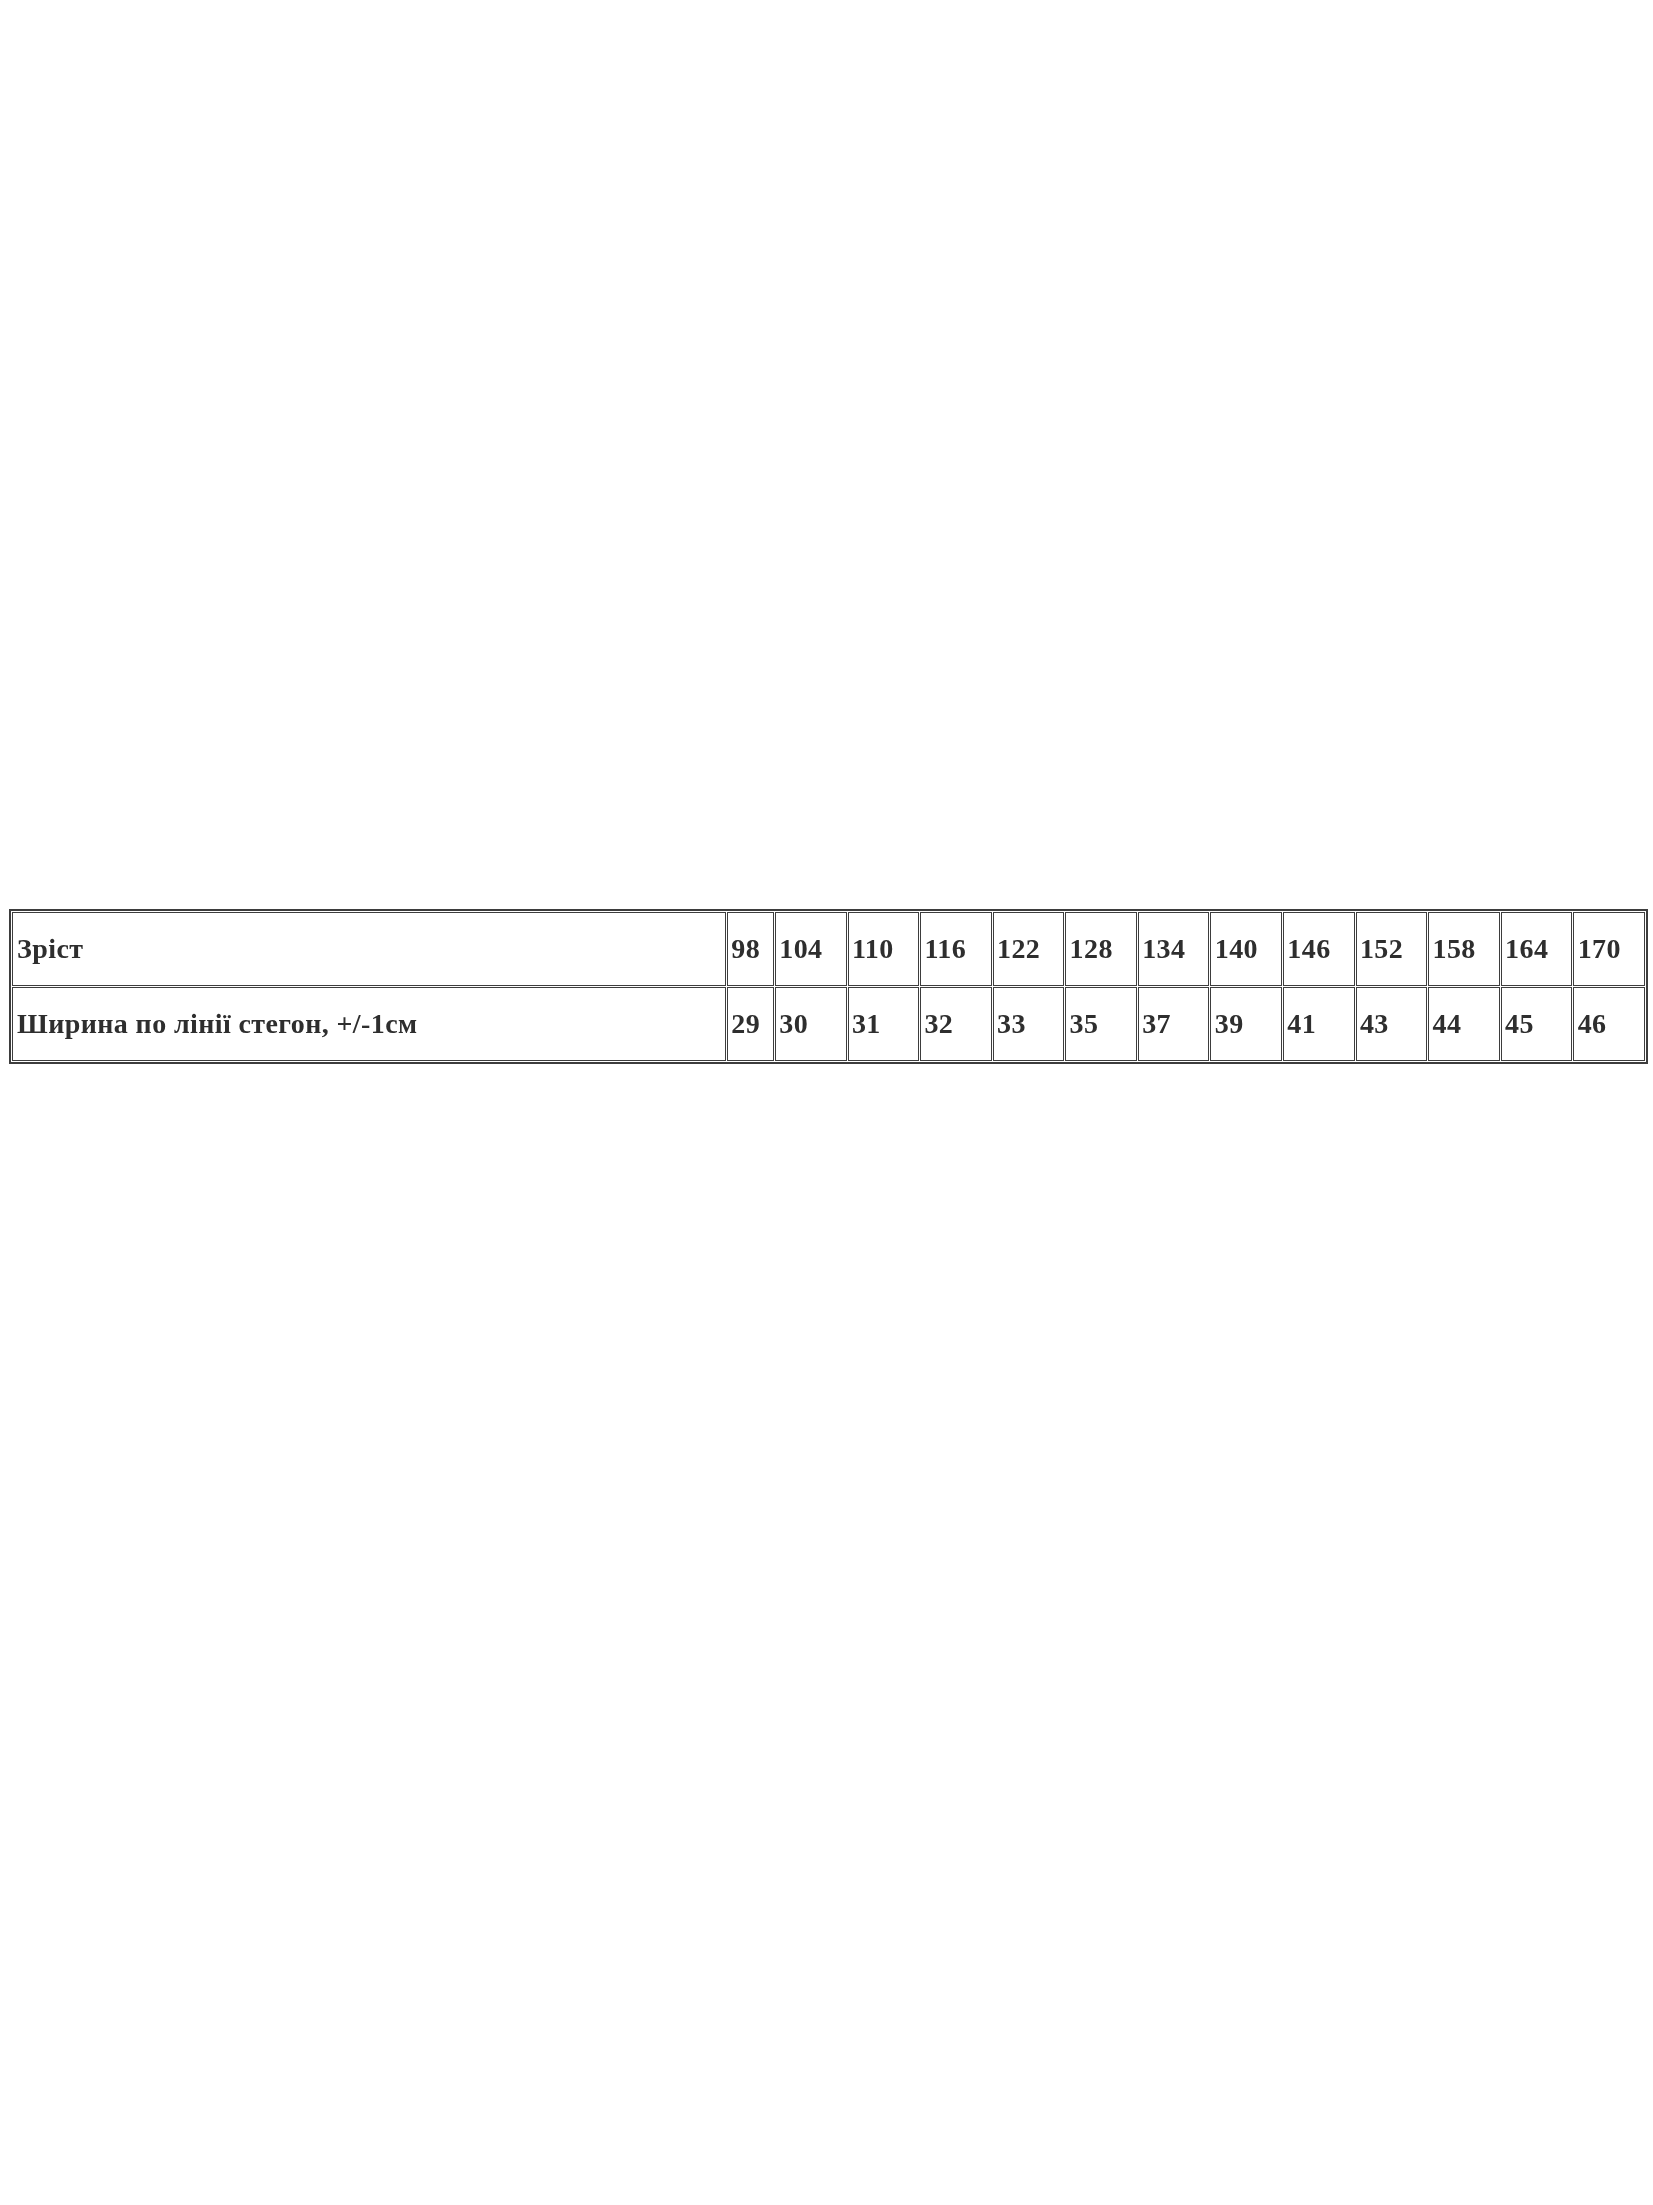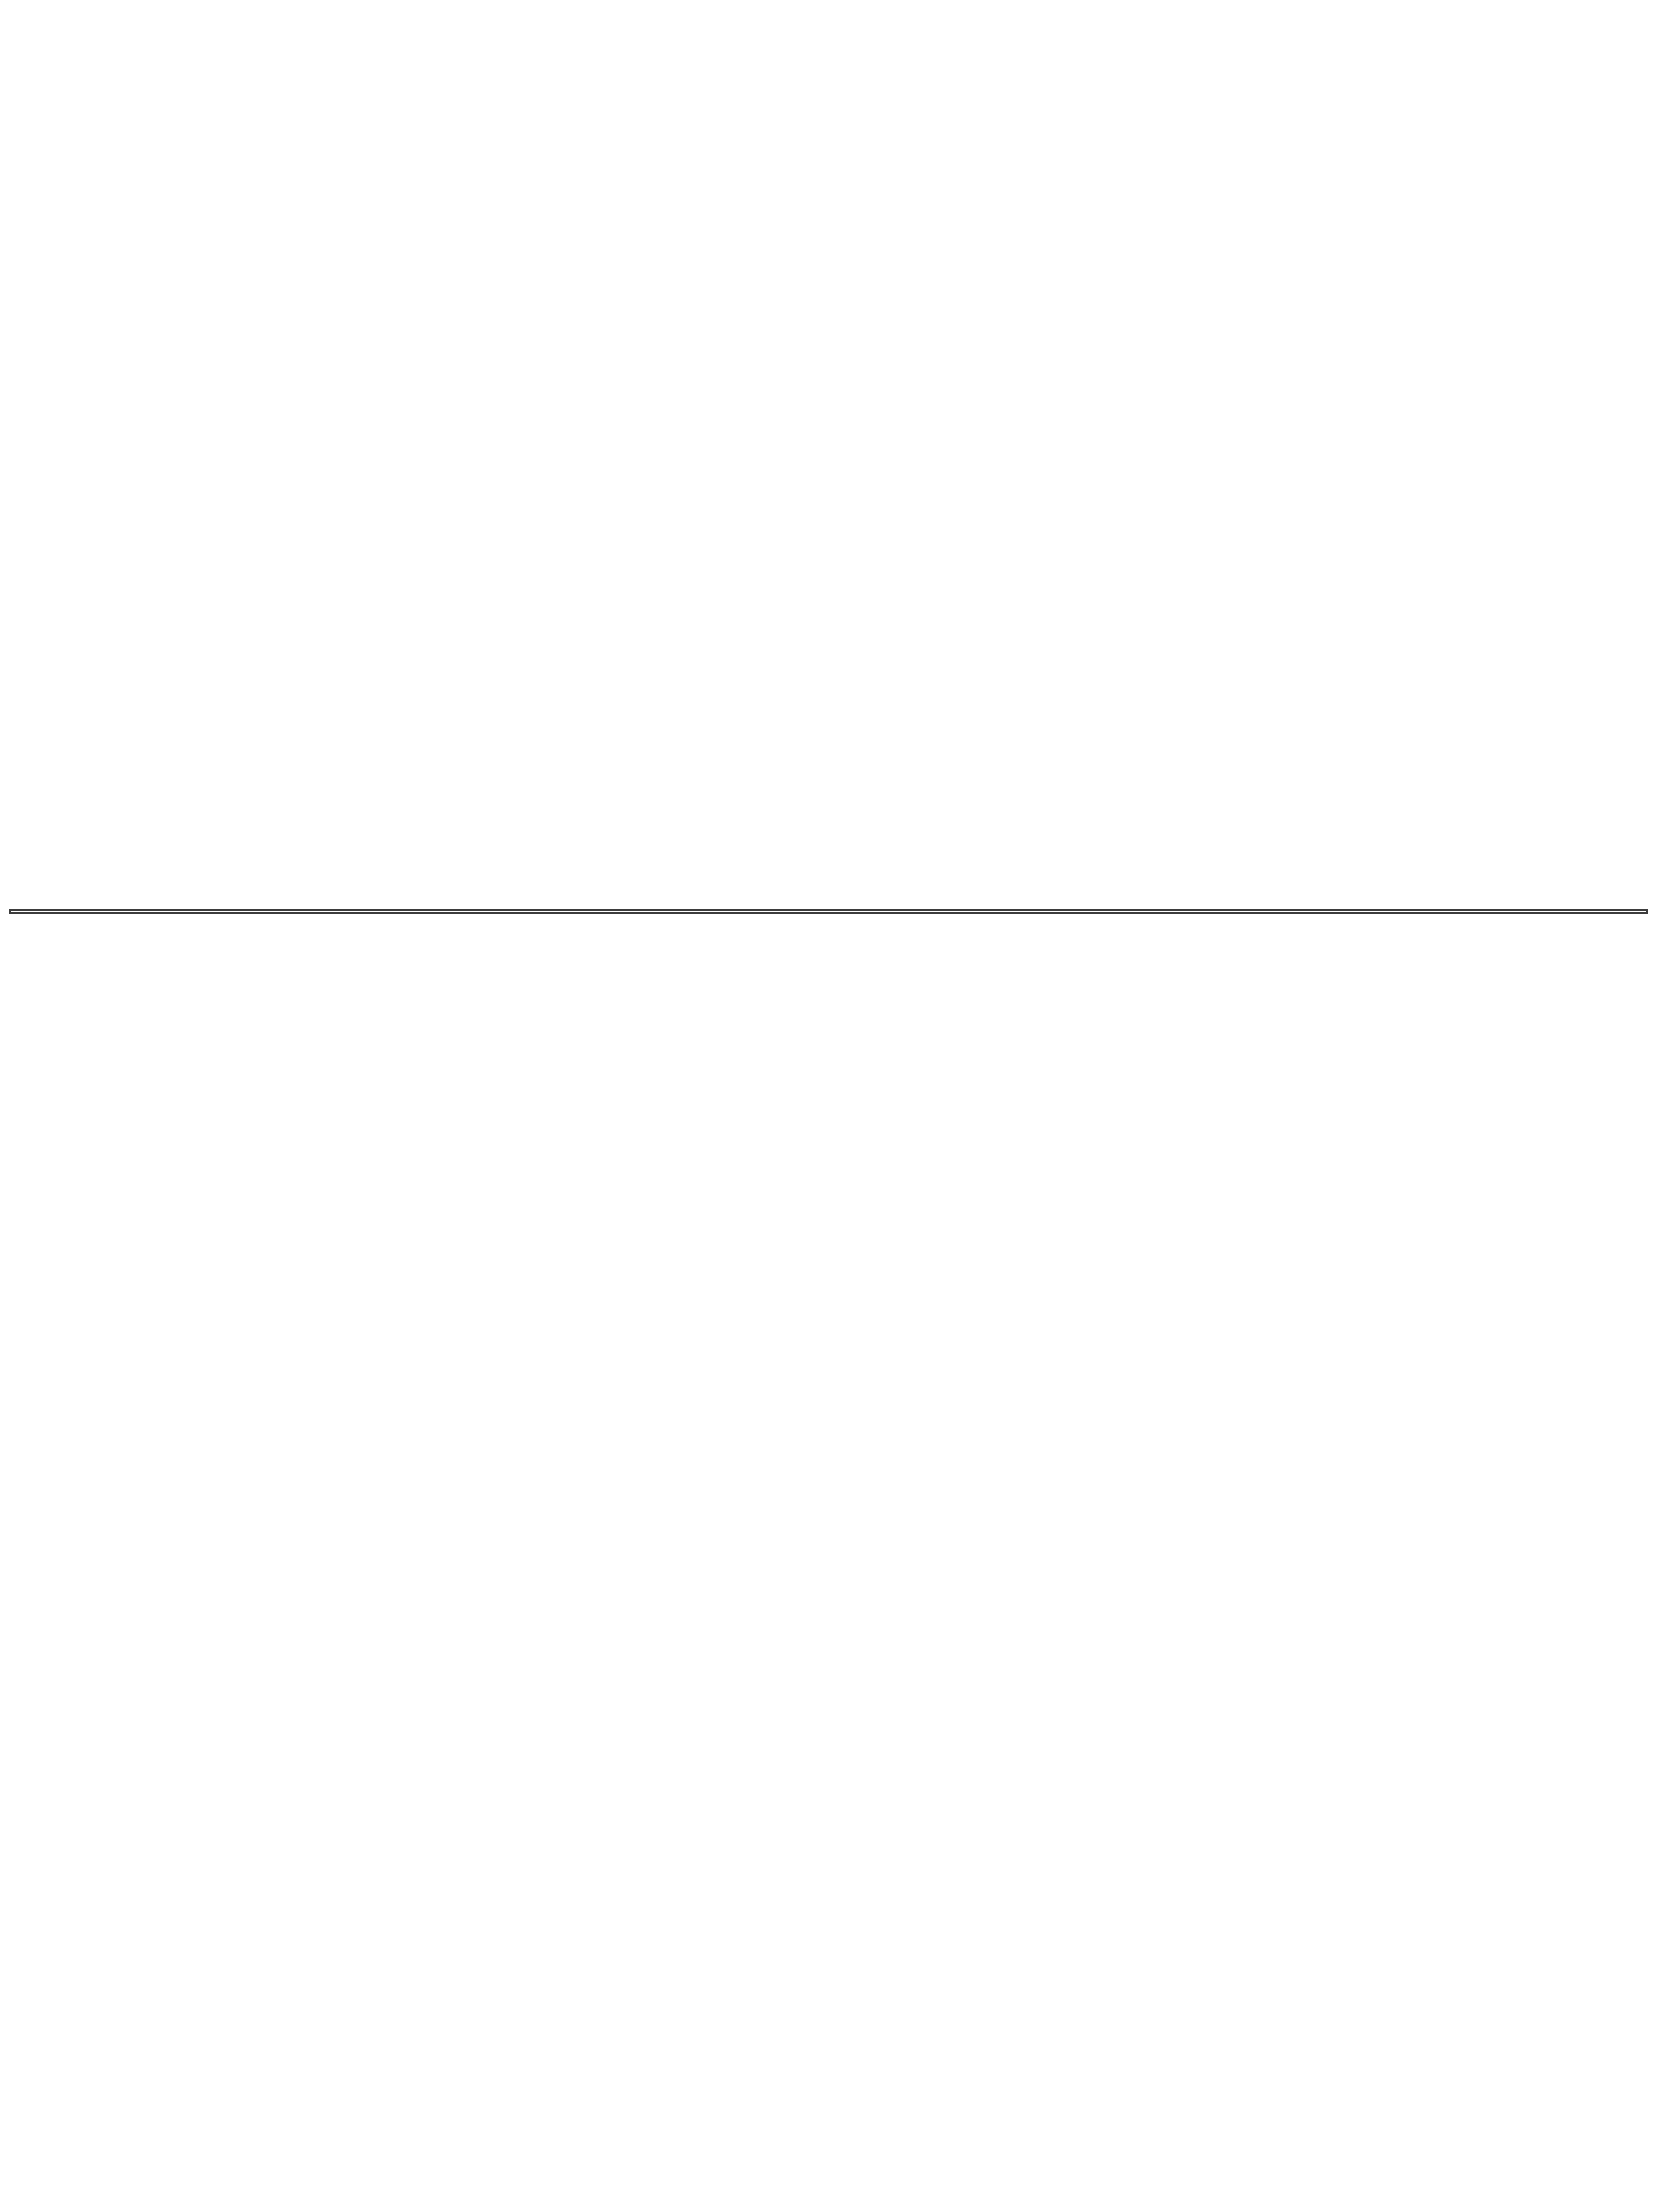--- a/index.html
+++ b/index.html
@@ -50,16 +50,48 @@
 </head>
 <body>
 
 <div class="size-table-wrap">
   <table class="size-table">
     <colgroup>
       <col class="label-col">
       <col class="first-size">
     </colgroup>
     <tbody id="size-table-body">
+        <tr>
+          <td class="label-cell">Зріст</td>
+          <td>98</td>
+          <td>104</td>
+          <td>110</td>
+          <td>116</td>
+          <td>122</td>
+          <td>128</td>
+          <td>134</td>
+          <td>140</td>
+          <td>146</td>
+          <td>152</td>
+          <td>158</td>
+          <td>164</td>
+          <td>170</td>
+        </tr>
+        <tr>
+          <td class="label-cell">Ширина по лінії стегон, +/-1см</td>
+          <td>29</td>
+          <td>30</td>
+          <td>31</td>
+          <td>32</td>
+          <td>33</td>
+          <td>35</td>
+          <td>37</td>
+          <td>39</td>
+          <td>41</td>
+          <td>43</td>
+          <td>44</td>
+          <td>45</td>
+          <td>46</td>
+        </tr>
       </tbody>
   </table>
 </div>
 
 
 </body></html>

